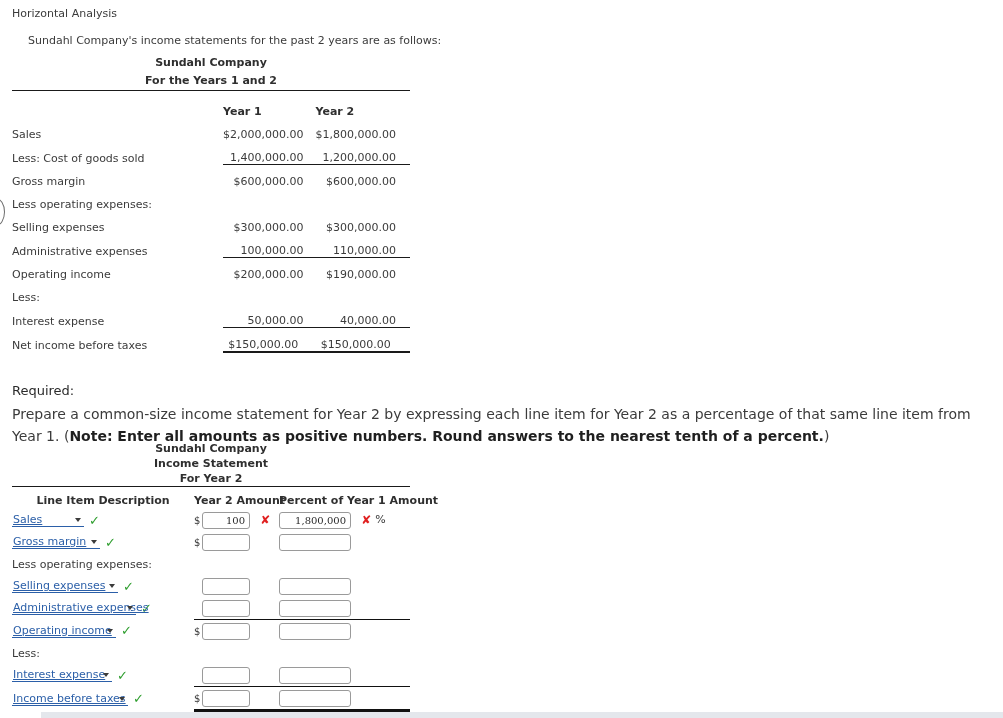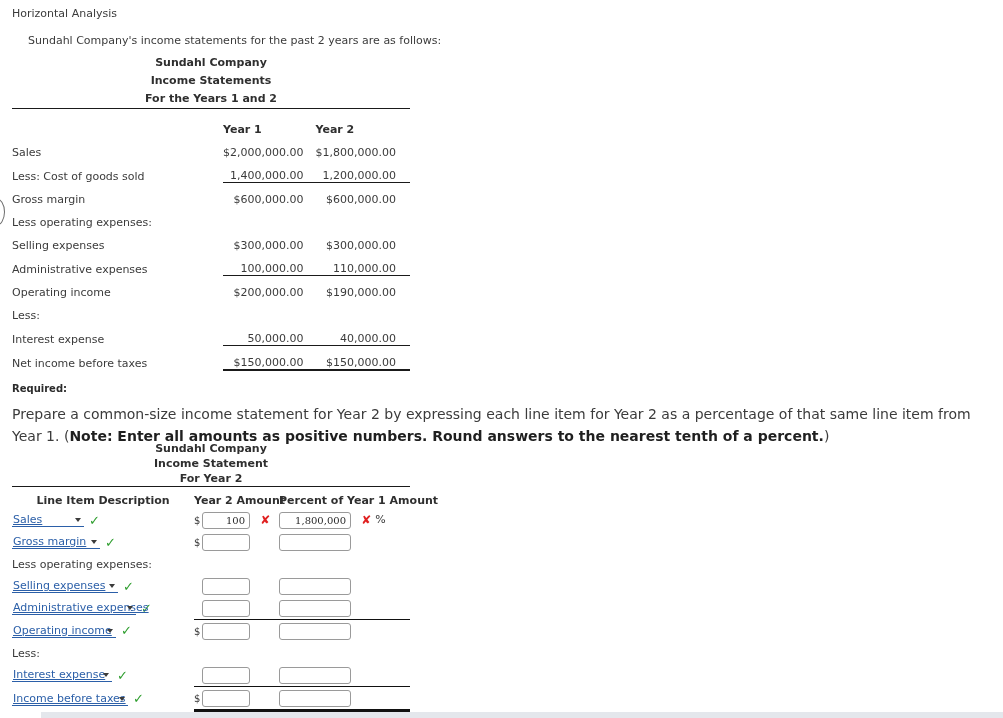--- a/index.html
+++ b/index.html
@@ -82,41 +82,41 @@
   }
   .fin .num {
     text-align: right;
     white-space: nowrap;
     height: 23px;
     padding-right: 12px;
   }
   .fin .num.last { padding-right: 14px; }
   .ind1 { padding-left: 10px; }
   .rule-above .num { border-top: 1.3px solid #1a1a1a; }
-  .dbl-below .num { border-bottom: 2.6px solid #1a1a1a; }
+  .dbl-below .num { border-bottom: 2.6px solid #1a1a1a; text-align: center; }
 
   
   .arc-artifact {
     position: absolute;
     left: -13px;
     top: 198px;
     width: 16px;
     height: 26px;
     border: 1.3px solid #6c6c6c;
     border-radius: 50%;
     background: transparent;
   }
 
   
   .req-label {
     position: absolute;
     left: 12px;
     top: 383px;
-    font-weight: bold;
-    font-size: 10px;
+    font-weight: normal;
+    font-size: 13px;
     color: #2b2b2b;
   }
   .req-body {
     position: absolute;
     left: 12px;
     top: 403px;
     width: 990px;
     font-size: 14px;
     line-height: 22px;
     color: #3b3b3b;
@@ -272,21 +272,20 @@
 
 <div class="page">
 
   <div class="intro-title">Horizontal Analysis</div>
   <div class="intro-sub">Sundahl Company's income statements for the past 2 years are as follows:</div>
 
   <div class="arc-artifact"></div>
 
   <div class="stmt1">
     <div class="stmt-head">Sundahl Company</div>
-    <div class="stmt-head">Income Statements</div>
     <div class="stmt-head">For the Years 1 and 2</div>
 
     <table class="fin">
       <colgroup>
           <col style="width:228px">
           <col style="width:92px">
           <col style="width:78px">
         </colgroup>
       <tbody id="fin-body">
           <tr class="toprule">

